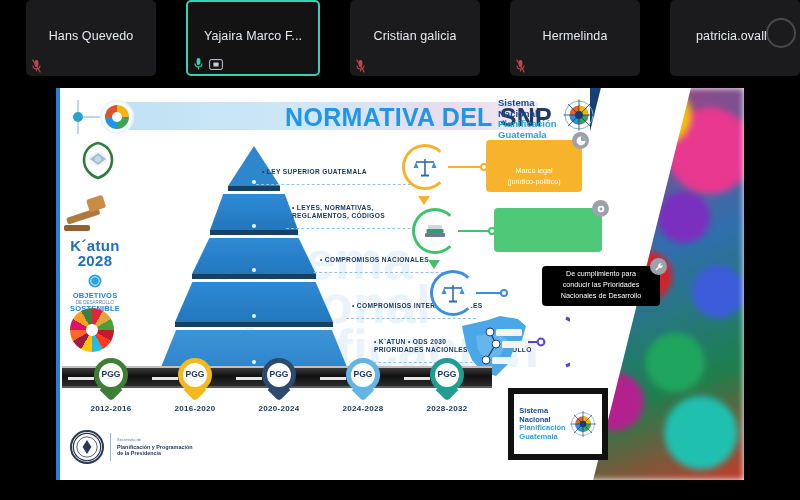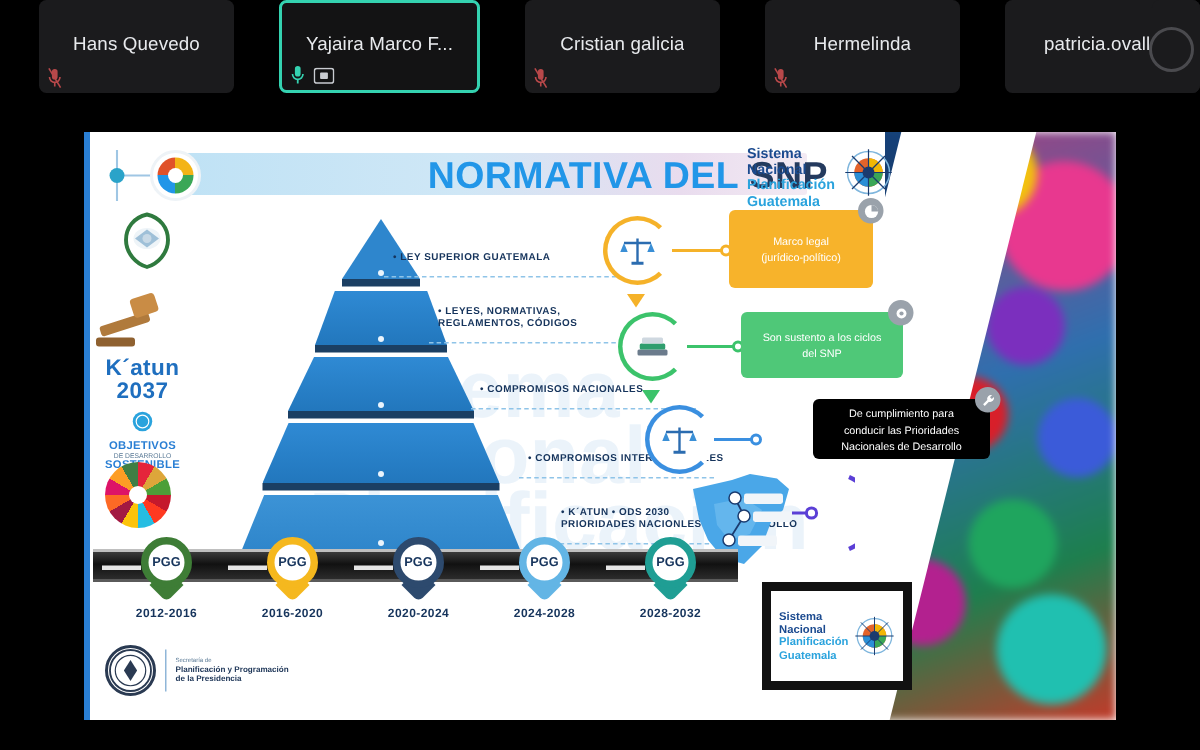--- a/index.html
+++ b/index.html
@@ -7,21 +7,21 @@
     width: 800px; height: 500px;
     background: #000;
     font-family: "Liberation Sans", sans-serif;
     overflow: hidden;
   }
   #root { position: relative; width: 800px; height: 500px; background: #000; }
 
   
   .filmstrip { position: absolute; left: 0; top: 0; width: 800px; height: 70px; display: flex; gap: 4px; }
   .tile {
-    position: relative; flex: 1 1 0; height: 62px; background: #1b1b1d;
+    position: relative; flex: 1 1 0; height: 76px; background: #1b1b1d;
     border-radius: 5px; overflow: hidden;
     display: flex; align-items: center; justify-content: center; margin-left: 26px;
   }
   .tile.active { border: 2px solid #34d2b0; background: #131314; }
   .tile-name {
     color: #e8eaed; font-size: 12.5px; letter-spacing: .1px;
     white-space: nowrap; overflow: hidden; text-overflow: ellipsis;
     max-width: 94%; text-align: center; margin-bottom: 4px;
   }
   .tile-badges { position: absolute; left: 6px; bottom: 3px; display: flex; align-items: center; gap: 6px; }
@@ -146,21 +146,21 @@
   .icirc.orange { border: 3px solid #f5b229; border-right-color: transparent; }
   .icirc.green  { border: 3px solid #3cc36b; border-right-color: transparent; }
   .icirc.blue   { border: 3px solid #3a8fe0; border-right-color: transparent; }
 
   .connector { position: absolute; height: 2px; }
   .connector .knob { position: absolute; right: -4px; top: -3px; width: 8px; height: 8px; border-radius: 50%; background: #fff; border: 2px solid currentColor; }
 
   .cbox {
     position: absolute; border-radius: 4px; color: #fff;
     font-size: 7.2px; line-height: 11px; text-align: center;
-    display: flex; align-items: center; justify-content: center; padding: 5px 7px;
+    display: flex; align-items: flex-end; justify-content: center; padding: 5px 7px;
   }
   .cbox .badge {
     position: absolute; right: -7px; top: -8px; width: 17px; height: 17px; border-radius: 50%;
     background: #9aa2ab; display: flex; align-items: center; justify-content: center;
   }
   .cbox.orange { background: #f7b32b; }
   .cbox.green  { background: #4fc878; }
   .cbox.cyan   { background: #000000; margin-left: 16px; }
   .cbox.violet { background: #4b3fe0; }
   .arrow-down { position: absolute; width: 0; height: 0; border-left: 6px solid transparent; border-right: 6px solid transparent; }
@@ -329,21 +329,21 @@
       <path d="M12 19 L20 13 L28 19 L20 25 Z" fill="#9fc0d8"></path>
       <circle cx="20" cy="19" r="3" fill="#c8d9e6"></circle>
     </svg>
     <svg class="gavel" viewBox="0 0 54 44">
       <rect x="4" y="26" width="34" height="7" rx="2" transform="rotate(-18 4 26)" fill="#b07a3c"></rect>
       <rect x="24" y="8" width="17" height="13" rx="2.5" transform="rotate(-18 24 8)" fill="#c98c45"></rect>
       <rect x="2" y="33" width="26" height="6" rx="2" fill="#8f6130"></rect>
     </svg>
     <div class="katun">
       <div>K´atun</div>
-      <div>2037</div>
+      <div>2028</div>
     </div>
     <div class="ods">
       <svg width="14" height="14" viewBox="0 0 14 14">
         <circle cx="7" cy="7" r="6.5" fill="#2aa3dd"></circle>
           <circle cx="7" cy="7" r="4.2" fill="none" stroke="#fff" stroke-width="0.8"></circle>
       </svg>
       <div class="ods-title">OBJETIVOS</div>
       <div class="ods-sub">DE DESARROLLO</div>
       <div class="ods-title">SOSTENIBLE</div>
     </div>
@@ -421,22 +421,20 @@
       <svg width="24" height="20" viewBox="0 0 24 20">
           <rect x="2" y="12" width="20" height="4" rx="1" fill="#6b7b8c"></rect>
           <rect x="3.5" y="8" width="17" height="4" rx="1" fill="#2f9e6e"></rect>
           <rect x="5" y="4" width="14" height="4" rx="1" fill="#cfd8e0"></rect>
         </svg>
     </div>
     <span class="connector" style="left:402px;top:142px;width:34px;background:#3cc36b;color:#3cc36b;">
         <span class="knob"></span>
       </span>
     <div class="cbox green" style="left:438px;top:120px;width:108px;height:44px;white-space:pre-line;">
-      <span>Son sustento a los ciclos
-del SNP</span>
       <span class="badge">
         <svg width="10" height="10" viewBox="0 0 10 10">
             <circle cx="5" cy="5" r="3.3" fill="#fff"></circle>
             <circle cx="5" cy="5" r="1.4" fill="#9aa2ab"></circle>
           </svg>
       </span>
     </div>
     <span class="arrow-down" style="left:372px;top:172px;border-top:9px solid #3cc36b;"></span>
 
     <div class="icirc blue" style="left:374px;top:182px;">

